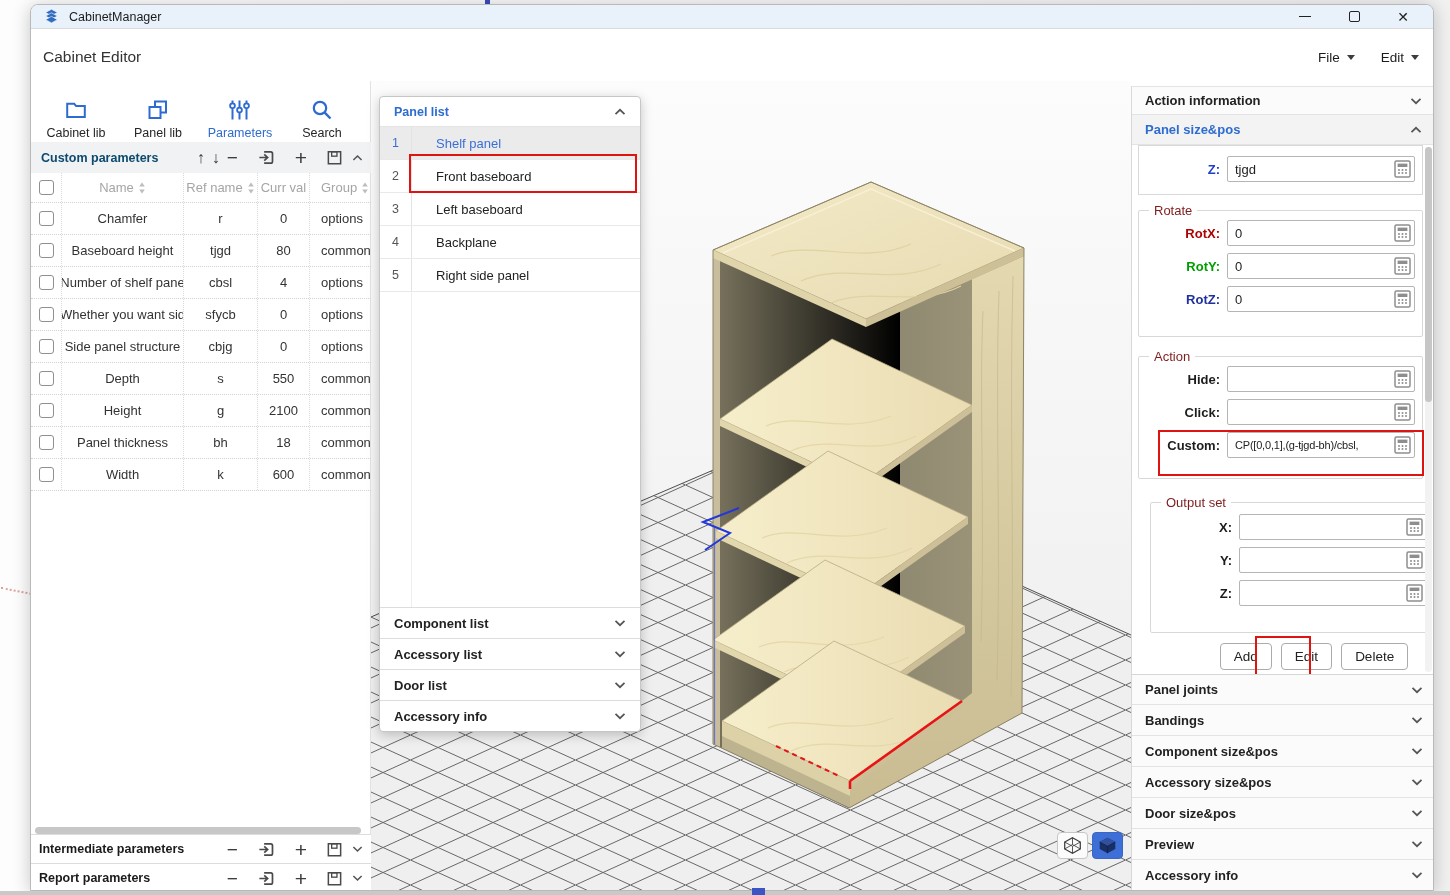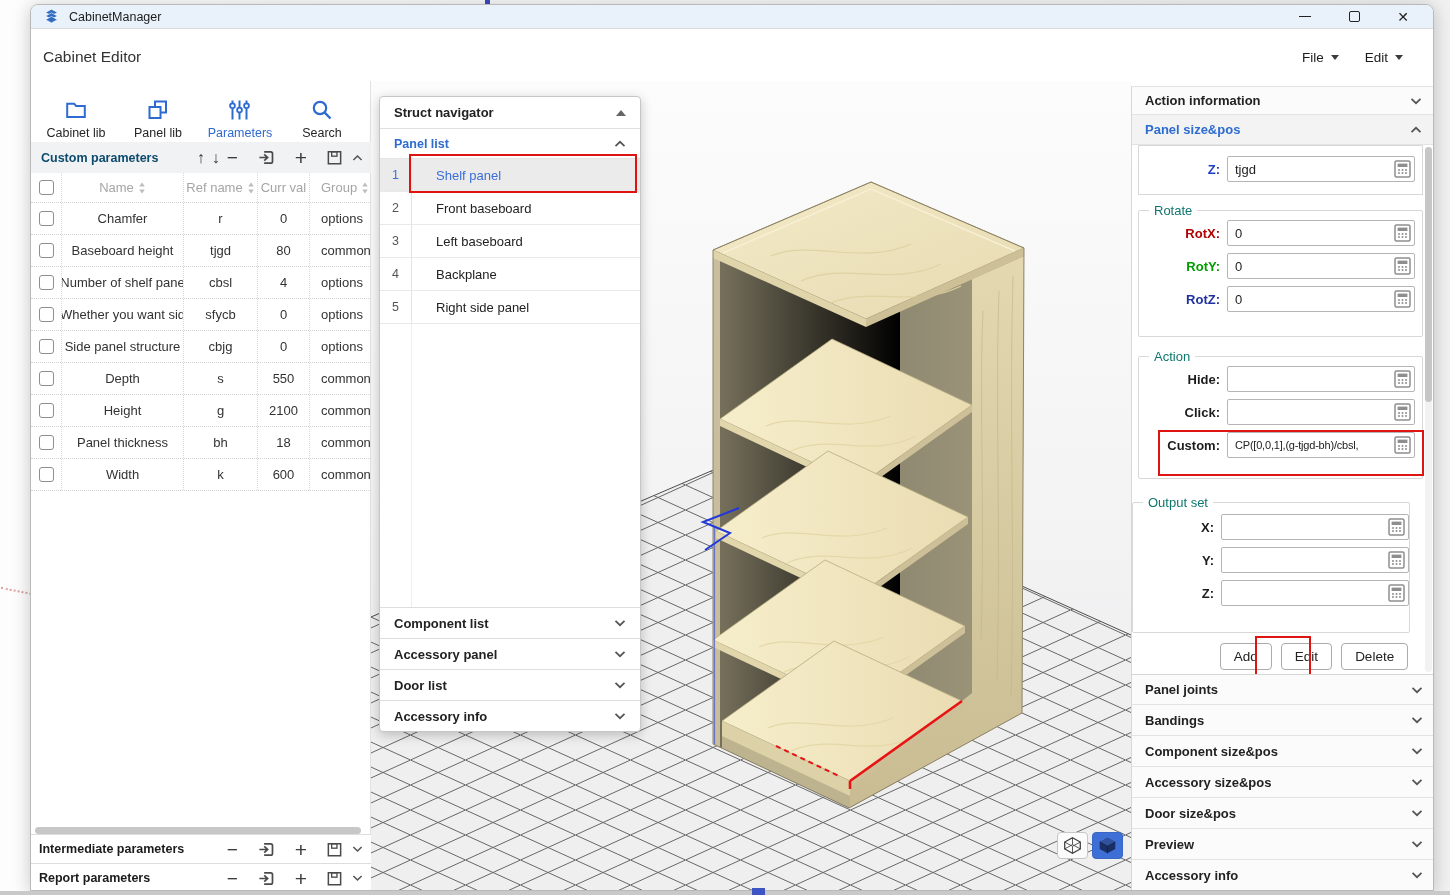--- a/index.html
+++ b/index.html
@@ -16,21 +16,21 @@
               border-bottom:1px solid #dadada; display:flex; align-items:center; padding:0 12px; }
   .titlebar .ttl { font-size:12.5px; color:#1b1b1b; margin-left:9px; }
   .winctl { margin-left:auto; display:flex; align-items:center; gap:33px; padding-right:10px; }
   .wc { width:16px; height:16px; display:flex; align-items:center; justify-content:center; color:#222; cursor:default; }
   .wc-min { width:12px; border-top:1.6px solid #222; height:0; }
   .wc-max { width:11px; height:11px; border:1.5px solid #222; border-radius:2px; }
   .wc-close { font-size:14px; line-height:1; }
 
   .menubar { position:absolute; left:0; top:28px; width:100%; height:48px; background:#fff; display:flex; align-items:center; }
   .page-title { font-size:15.5px; color:#333; margin-left:12px; }
-  .menus { margin-left:auto; display:flex; gap:26px; padding-right:30px; }
+  .menus { margin-left:auto; display:flex; gap:26px; padding-right:14px; }
   .menu { display:flex; align-items:center; gap:7px; font-size:13.5px; color:#1c1c1c; cursor:default; }
   .caret { width:0; height:0; border-left:4.5px solid transparent; border-right:4.5px solid transparent; border-top:5px solid #3c3c3c; }
 
   
   .leftpanel { position:absolute; left:0; top:76px; width:340px; height:811px; background:#fff; border-right:1px solid #e2e2e2; }
   .tabs { position:absolute; left:0; top:8px; width:340px; height:61px; border-bottom:1px solid #e3e3e3; display:flex; padding-left:4px; }
   .tab { width:82px; height:100%; display:flex; flex-direction:column; align-items:center; justify-content:center; gap:4px; position:relative; cursor:pointer; }
   .tab .lbl { font-size:12.5px; color:#262626; }
   .tab.active .lbl { color:#2e6bd0; }
   .tab.active .underline { position:absolute; bottom:0; left:3px; right:3px; height:3px; background:#2e6bd0; }
@@ -92,21 +92,21 @@
 
   
   .props { position:absolute; left:1100px; top:81px; width:304px; height:806px; background:#fff; border-left:1px solid #d8d8d8; border-top:1px solid #e3e3e3; }
   .phead { height:28px; display:flex; align-items:center; padding:0 13px; border-bottom:1px solid #e3e3e3; background:#fbfbfb; cursor:pointer; }
   .phead .t { font-size:13px; font-weight:bold; color:#222; }
   .phead.blue { background:#f3f3f3; height:30px; }
   .phead.blue .t { color:#2d6cd0; }
   .pcontent { position:absolute; left:0; top:58px; width:304px; height:529px; background:#fff; }
   .grpbox { position:absolute; border:1px solid #d8d8d8; }
   fieldset.grp { position:absolute; border:1px solid #d8d8d8; border-radius:2px; }
-  fieldset.grp legend { margin-left:10px; padding:0 5px; font-size:13px; color:#0f766e; }
+  fieldset.grp legend { margin-left:10px; padding:0 5px; font-size:13px; color:#7f1d1d; }
   .frow { display:flex; align-items:center; margin:6px 0 7px 0; }
   .frow .fl { width:88px; flex:none; text-align:right; padding-right:7px; font-size:13px; font-weight:bold; color:#1c1c1c; }
   .fl.zblue { color:#1e3fc8; } .fl.xred { color:#b00000; } .fl.ygreen { color:#009e00; } .fl.zbnavy { color:#20309e; }
   .fin { position:relative; width:188px; flex:none; }
   .fin input { width:100%; height:26px; border:1px solid #b5b5b5; border-radius:2px; font-family:"Liberation Sans",sans-serif;
                font-size:13px; color:#222; padding:0 24px 0 7px; background:#fff; }
   .fin input.small { font-size:11px; letter-spacing:-0.2px; }
   .fin .calc { position:absolute; right:4px; top:4px; width:17px; height:18px; cursor:pointer; }
   .btnrow { position:absolute; top:498px; left:0; width:292px; display:flex; justify-content:center; gap:9px;margin-left:36px; }
   .pbtn { height:27px; padding:0 13px; background:#fff; border:1px solid #ababab; border-radius:4px; font-size:13.5px; color:#222;
@@ -522,24 +522,20 @@
           </svg>
       </div>
       <div class="vbtn solid">
         <svg class="icon" width="21" height="19">
             <use href="#ic-cube-solid"></use>
           </svg>
       </div>
     </div>
 
     <div class="snav">
-      <div class="snav-h">
-        <span class="t">Struct navigator</span>
-        <span class="tri-up"></span>
-      </div>
       <div class="plist-h">
         <span class="t">Panel list</span>
         <svg class="icon chev-r" width="12" height="8">
             <use href="#ic-chevup"></use>
           </svg>
       </div>
       <div class="pitem sel">
         <span class="num">1</span>
         <span class="lab">Shelf panel</span>
       </div>
@@ -562,21 +558,21 @@
       <div class="snav-fill">
           <div class="numcol"></div>
         </div>
       <div class="ssec">
         <span class="t">Component list</span>
         <svg class="icon chev-r" width="12" height="8">
             <use href="#ic-chevdn"></use>
           </svg>
       </div>
       <div class="ssec">
-        <span class="t">Accessory panel</span>
+        <span class="t">Accessory list</span>
         <svg class="icon chev-r" width="12" height="8">
             <use href="#ic-chevdn"></use>
           </svg>
       </div>
       <div class="ssec">
         <span class="t">Door list</span>
         <svg class="icon chev-r" width="12" height="8">
             <use href="#ic-chevdn"></use>
           </svg>
       </div>
@@ -673,21 +669,21 @@
             <span class="fl">Custom:</span>
             <span class="fin">
               <input class="small" value="CP([0,0,1],(g-tjgd-bh)/cbsl," style="">
               <svg class="calc">
                   <use href="#ic-calc"></use>
                 </svg>
             </span>
           </div>
         </fieldset>
 
-        <fieldset class="grp" style="left:0; top:350px; width:267px; height:138px;">
+        <fieldset class="grp" style="left:18px; top:350px; width:267px; height:138px;">
           <legend>Output set</legend>
           <div class="frow" style="margin-top:4px;">
             <span class="fl">X:</span>
             <span class="fin">
               <input value="" style="">
               <svg class="calc">
                   <use href="#ic-calc"></use>
                 </svg>
             </span>
           </div>

